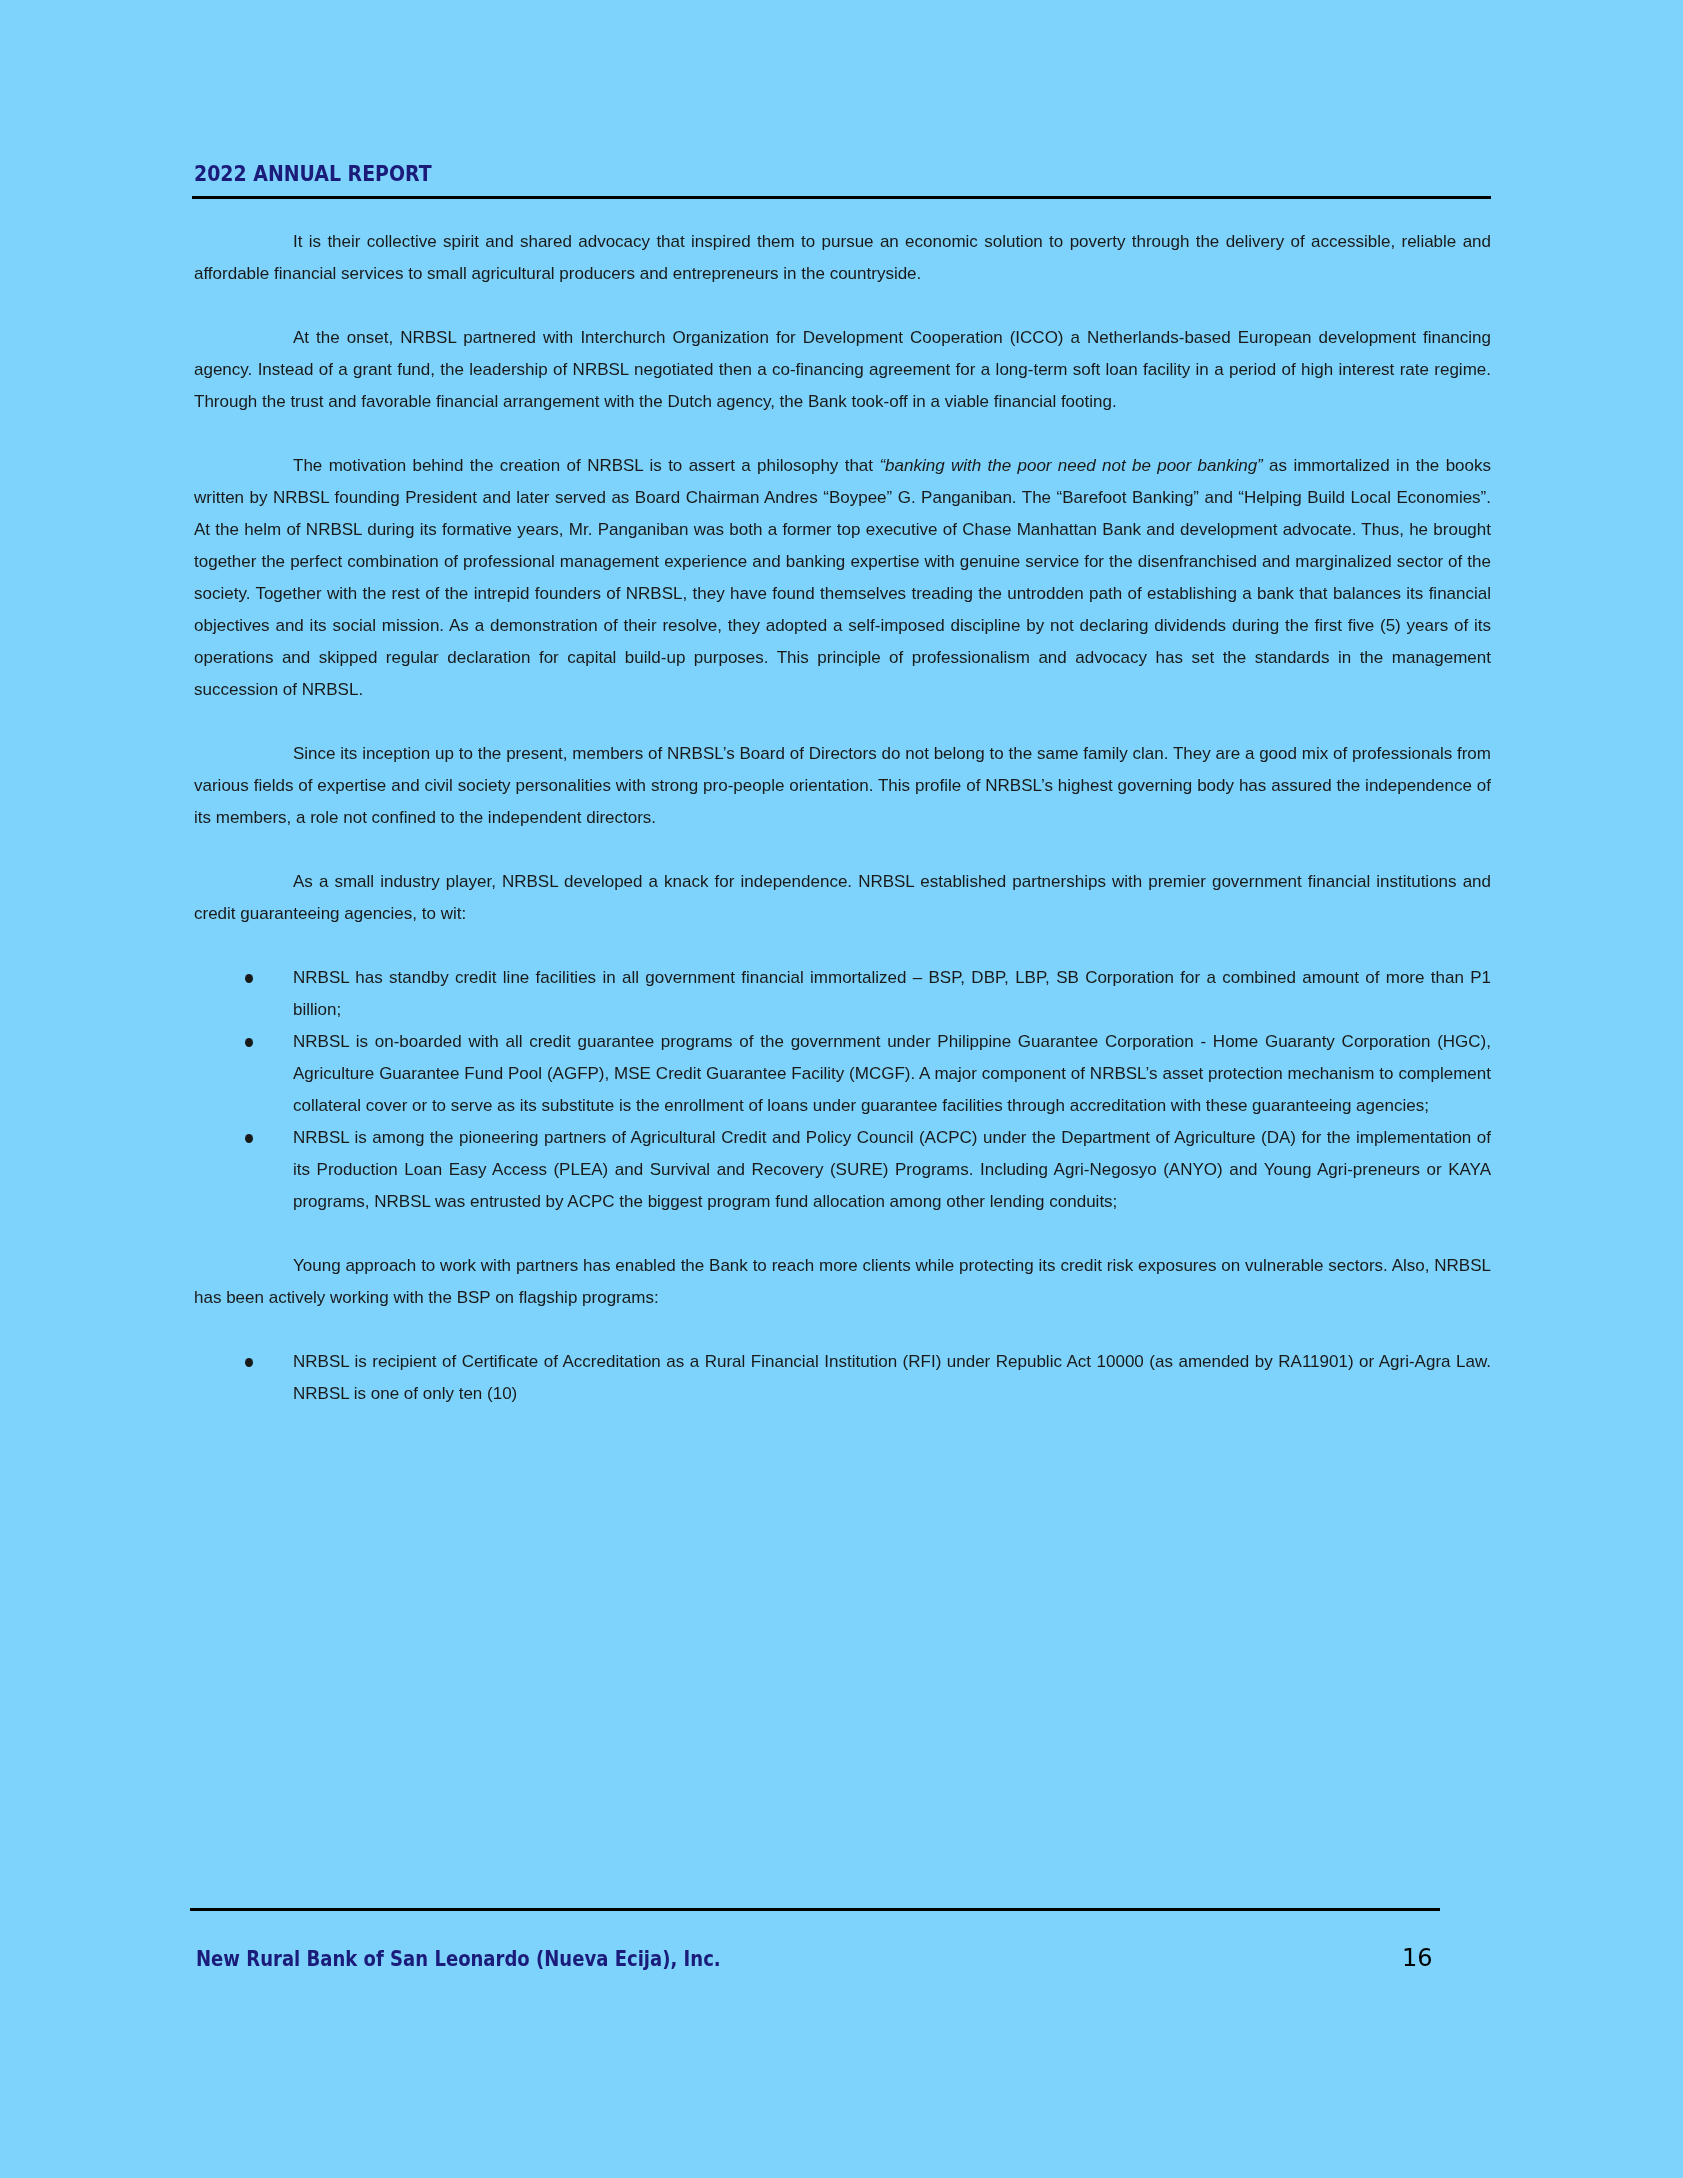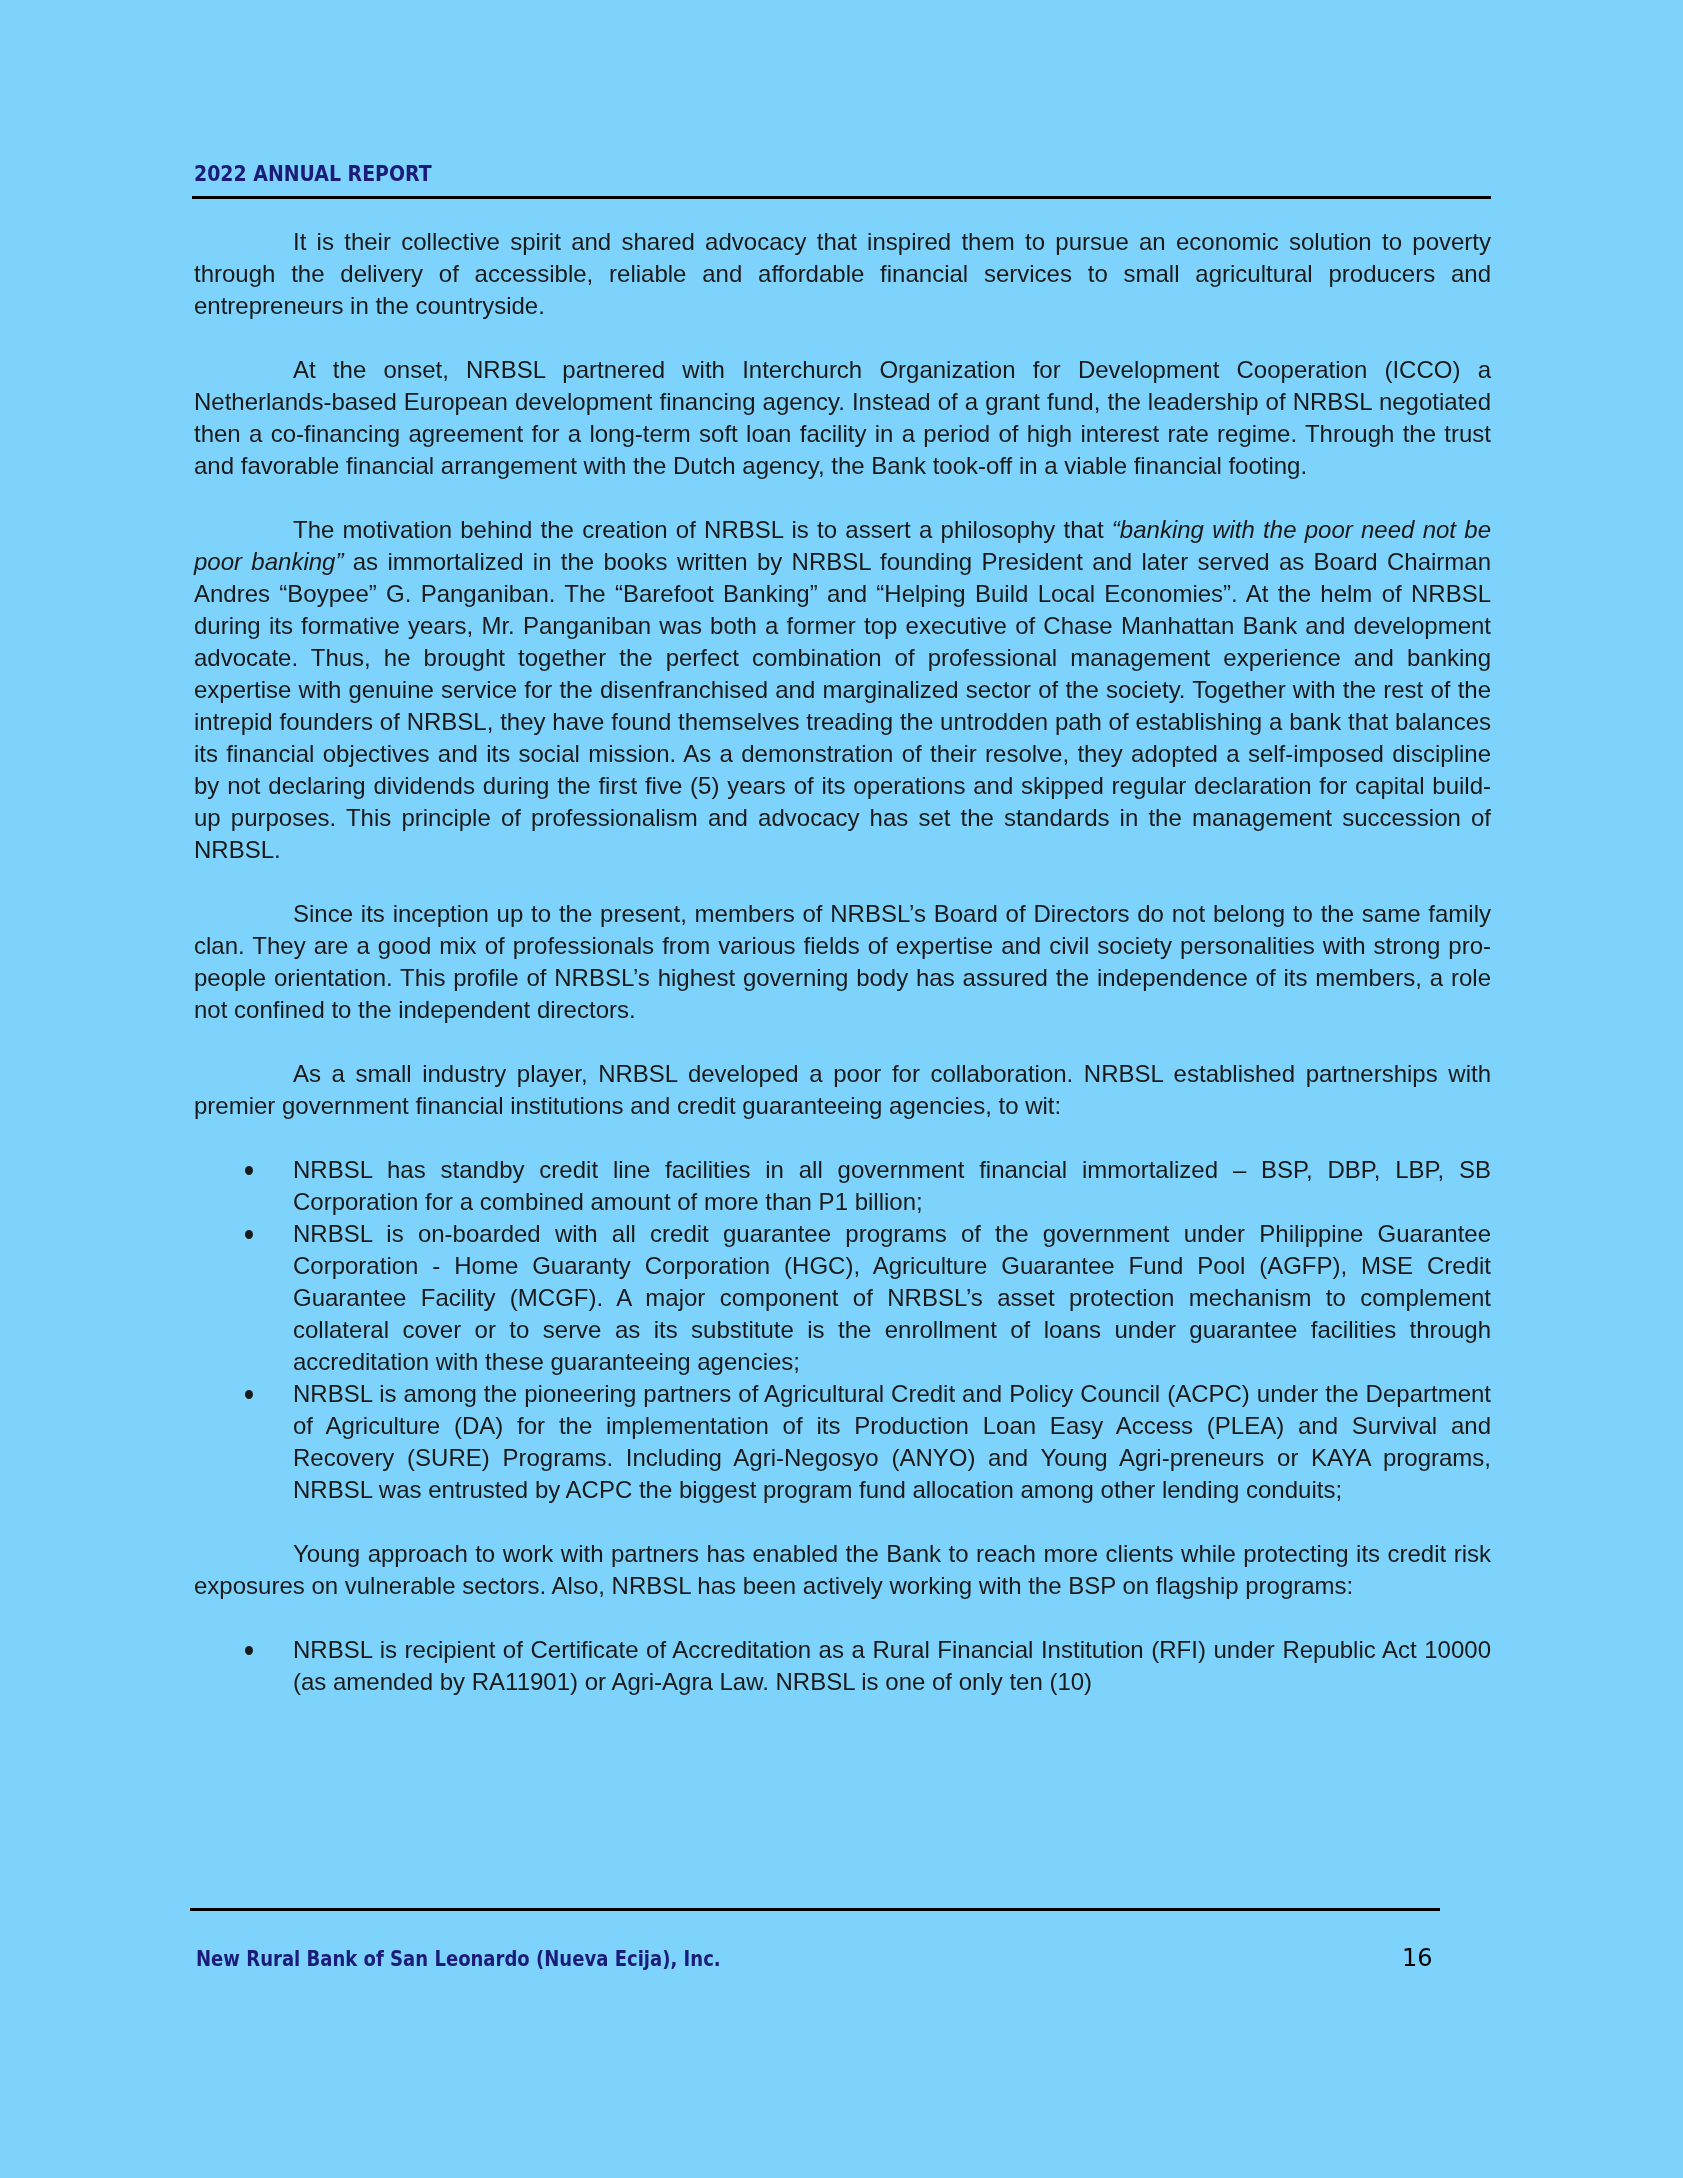--- a/index.html
+++ b/index.html
@@ -6,21 +6,21 @@
     body { width: 1683px; height: 2178px; position: relative; overflow: hidden; }
     .page { position: absolute; left: 0; top: 0; width: 1683px; height: 2178px; background: #7dd3fc; }
     .hdr-title {
       position: absolute; left: 194px; top: 161px;
       font-family: "DejaVu Sans", sans-serif; font-weight: bold; font-size: 22px;
       color: #1b1b7a; letter-spacing: 0px; transform: scaleX(0.86); transform-origin: left top;
     }
     .hdr-rule { position: absolute; left: 192px; top: 196px; width: 1299px; height: 3px; background: #000; }
     .body-text {
       position: absolute; left: 194px; top: 226px; width: 1297px;
-      font-family: "Liberation Sans", sans-serif; font-size: 24px; line-height: 32px;
+      font-family: "Liberation Sans", sans-serif; font-size: 17px; line-height: 32px;
       color: #1a1a1a; text-align: justify;
     }
     .body-text p { margin: 0 0 32px 0; text-indent: 99px; }
     .body-text em { font-style: italic; }
     ul.bullets { list-style: none; margin: 0 0 32px 0; padding: 0; }
     ul.bullets li { position: relative; padding-left: 99px; }
     ul.bullets li .dot {
       position: absolute; left: 51px; top: 12px; width: 8px; height: 9px; border-radius: 50%; background: #1a1a1a;
     }
     .ftr-rule { position: absolute; left: 190px; top: 1908px; width: 1250px; height: 3px; background: #000; }
@@ -40,21 +40,21 @@
 <div class="page">
 
   <div class="hdr-title">2022 ANNUAL REPORT</div>
   <div class="hdr-rule"></div>
 
   <div class="body-text">
     <p>It is their collective spirit and shared advocacy that inspired them to pursue an economic solution to poverty through the delivery of accessible, reliable and affordable financial services to small agricultural producers and entrepreneurs in the countryside.</p>
     <p>At the onset, NRBSL partnered with Interchurch Organization for Development Cooperation (ICCO) a Netherlands-based European development financing agency. Instead of a grant fund, the leadership of NRBSL negotiated then a co-financing agreement for a long-term soft loan facility in a period of high interest rate regime. Through the trust and favorable financial arrangement with the Dutch agency, the Bank took-off in a viable financial footing.</p>
     <p><span>The motivation behind the creation of NRBSL is to assert a philosophy that </span><em>“banking with the poor need not be poor banking”</em><span> as immortalized in the books written by NRBSL founding President and later served as Board Chairman Andres “Boypee” G. Panganiban. The “Barefoot Banking” and “Helping Build Local Economies”. At the helm of NRBSL during its formative years, Mr. Panganiban was both a former top executive of Chase Manhattan Bank and development advocate. Thus, he brought together the perfect combination of professional management experience and banking expertise with genuine service for the disenfranchised and marginalized sector of the society. Together with the rest of the intrepid founders of NRBSL, they have found themselves treading the untrodden path of establishing a bank that balances its financial objectives and its social mission. As a demonstration of their resolve, they adopted a self-imposed discipline by not declaring dividends during the first five (5) years of its operations and skipped regular declaration for capital build-up purposes. This principle of professionalism and advocacy has set the standards in the management succession of NRBSL.</span></p>
     <p>Since its inception up to the present, members of NRBSL’s Board of Directors do not belong to the same family clan. They are a good mix of professionals from various fields of expertise and civil society personalities with strong pro-people orientation. This profile of NRBSL’s highest governing body has assured the independence of its members, a role not confined to the independent directors.</p>
-    <p>As a small industry player, NRBSL developed a poor for collaboration. NRBSL established partnerships with premier government financial institutions and credit guaranteeing agencies, to wit:</p>
+    <p>As a small industry player, NRBSL developed a knack for independence. NRBSL established partnerships with premier government financial institutions and credit guaranteeing agencies, to wit:</p>
 
     <ul class="bullets">
       <li><span class="dot"></span><span>NRBSL has standby credit line facilities in all government financial immortalized – BSP, DBP, LBP, SB Corporation for a combined amount of more than P1 billion;</span></li>
       <li><span class="dot"></span><span>NRBSL is on-boarded with all credit guarantee programs of the government under Philippine Guarantee Corporation - Home Guaranty Corporation (HGC), Agriculture Guarantee Fund Pool (AGFP), MSE Credit Guarantee Facility (MCGF). A major component of NRBSL’s asset protection mechanism to complement collateral cover or to serve as its substitute is the enrollment of loans under guarantee facilities through accreditation with these guaranteeing agencies;</span></li>
       <li><span class="dot"></span><span>NRBSL is among the pioneering partners of Agricultural Credit and Policy Council (ACPC) under the Department of Agriculture (DA) for the implementation of its Production Loan Easy Access (PLEA) and Survival and Recovery (SURE) Programs. Including Agri-Negosyo (ANYO) and Young Agri-preneurs or KAYA programs, NRBSL was entrusted by ACPC the biggest program fund allocation among other lending conduits;</span></li>
     </ul>
 
     <p>Young approach to work with partners has enabled the Bank to reach more clients while protecting its credit risk exposures on vulnerable sectors. Also, NRBSL has been actively working with the BSP on flagship programs:</p>
 
     <ul class="bullets" style="margin-bottom:10px">

